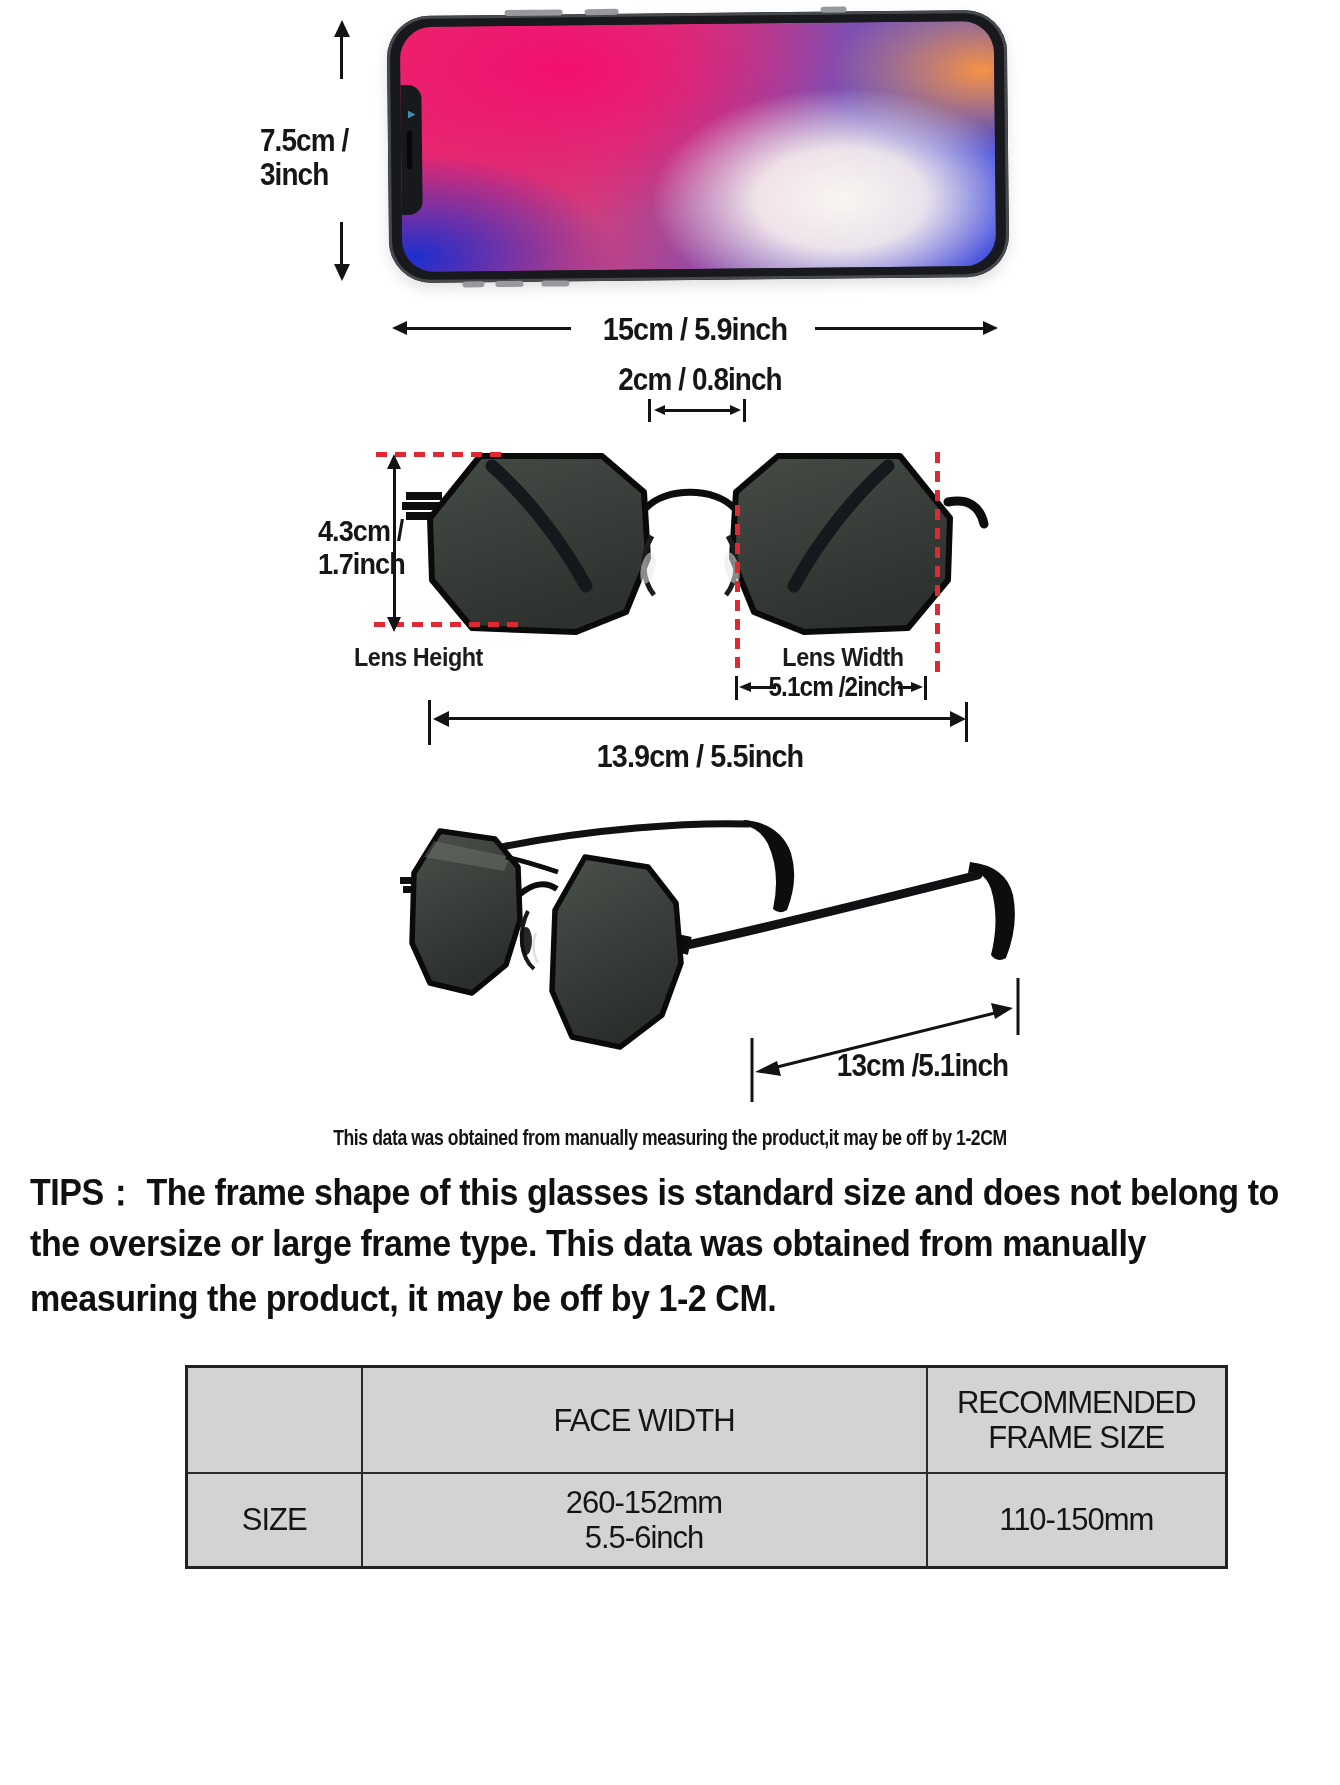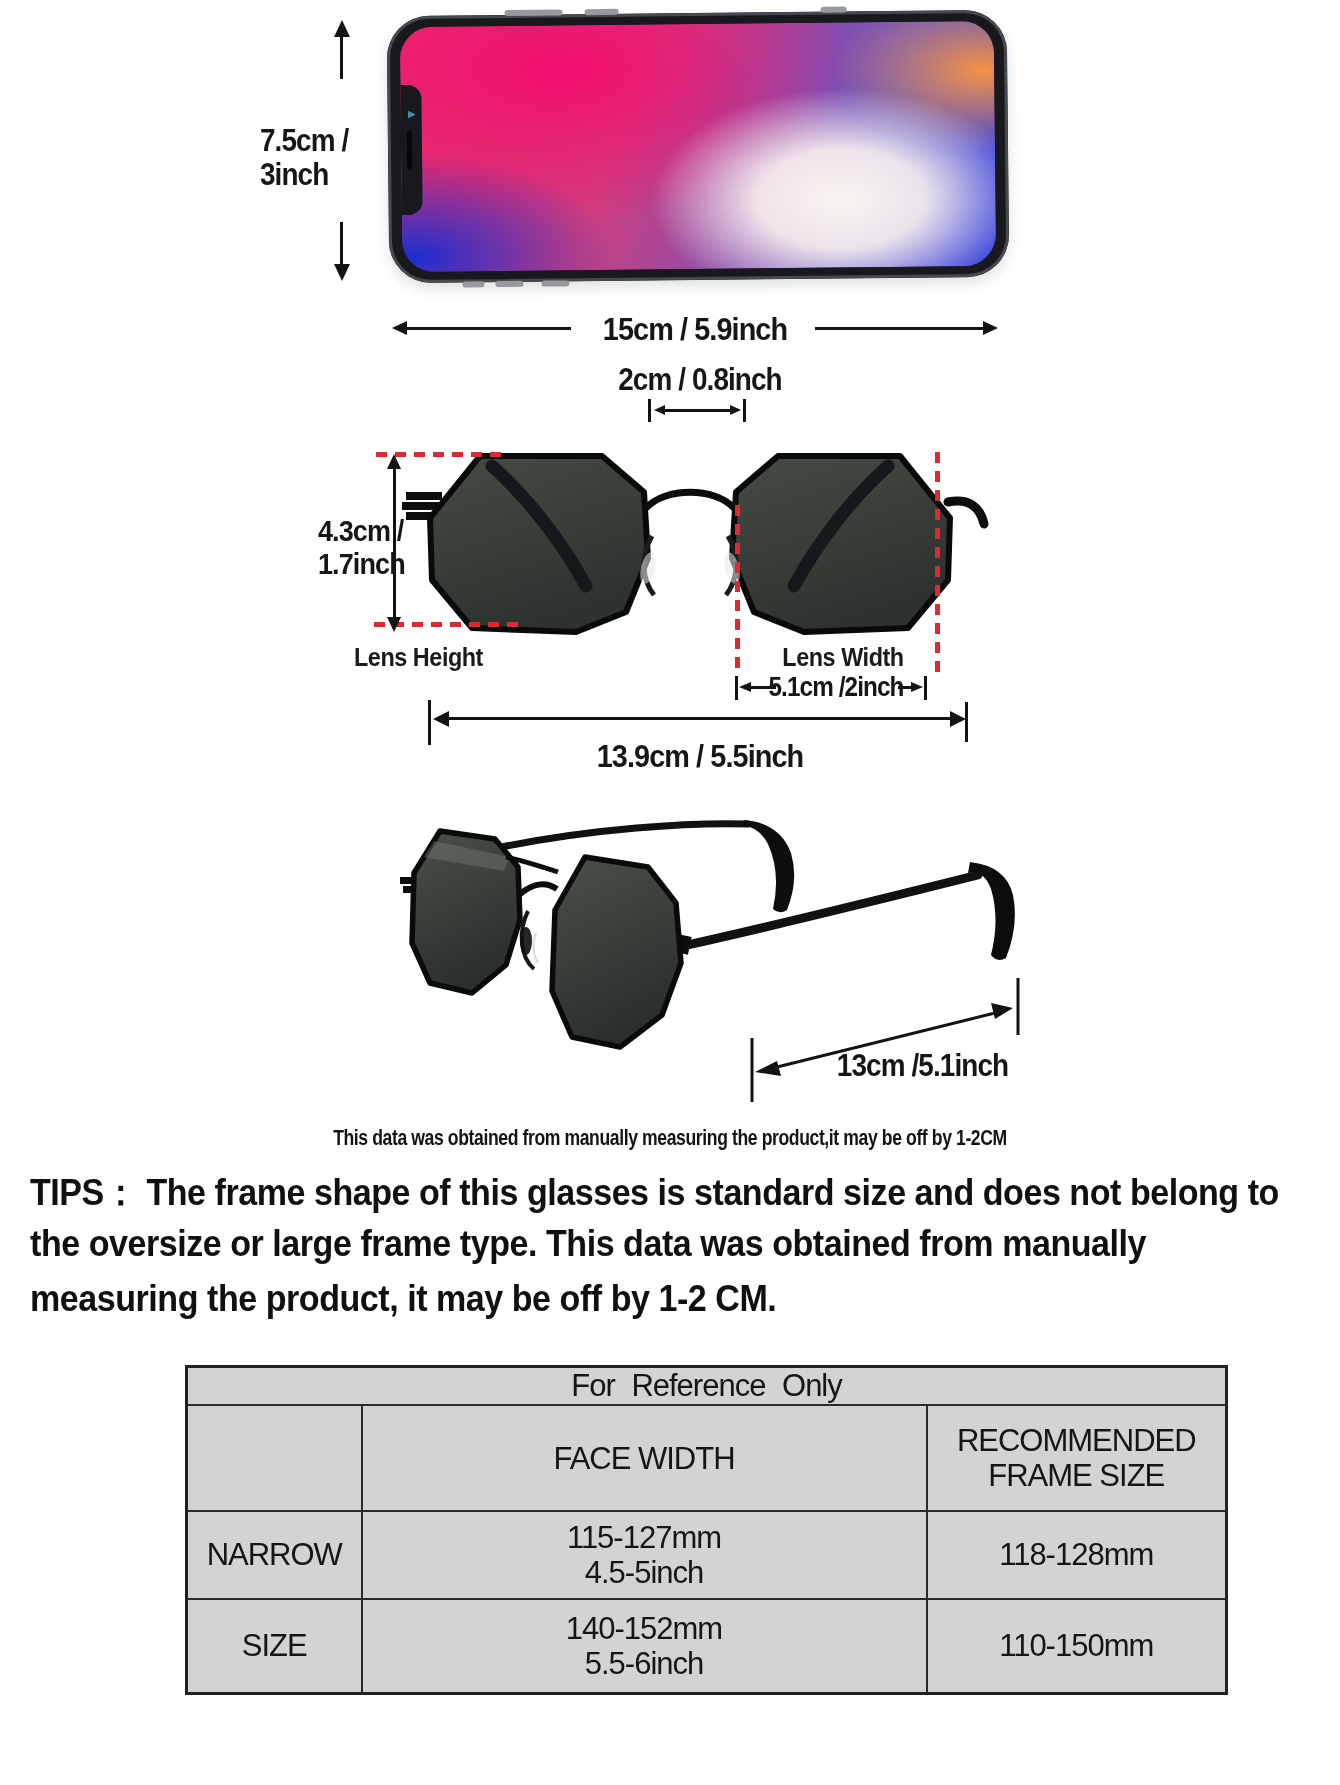--- a/index.html
+++ b/index.html
@@ -198,40 +198,29 @@
   <div class="tip" style="top:1223px;">the oversize or large frame type. This data was obtained from manually</div>
   <div class="tip" style="top:1278px;">measuring the product, it may be off by 1-2 CM.</div>
 
   <table class="sizes">
     <colgroup>
         <col style="width:175px">
         <col style="width:565px">
         <col style="width:300px">
       </colgroup>
     <tbody>
-        <tr>
-      <td class="title-cell" colspan="3">For Reference Only</td>
-    </tr>
     <tr style="height:105px;margin-top:32px;">
       <td></td>
       <td class="hdr">FACE WIDTH</td>
       <td class="hdr" style="padding:17px 2px;">RECOMMENDED FRAME SIZE</td>
     </tr>
-    <tr style="height:88px;">
-      <td>NARROW</td>
-      <td class="two-line">
-        <span>115-127mm</span>
-        <span>4.5-5inch</span>
-      </td>
-      <td>118-128mm</td>
-    </tr>
     <tr style="height:94px;">
       <td>SIZE</td>
       <td class="two-line">
-        <span>140-152mm</span>
+        <span>260-152mm</span>
         <span>5.5-6inch</span>
       </td>
       <td>110-150mm</td>
     </tr>
   </tbody>
     </table>
 
 </div>
 
 </body></html>

